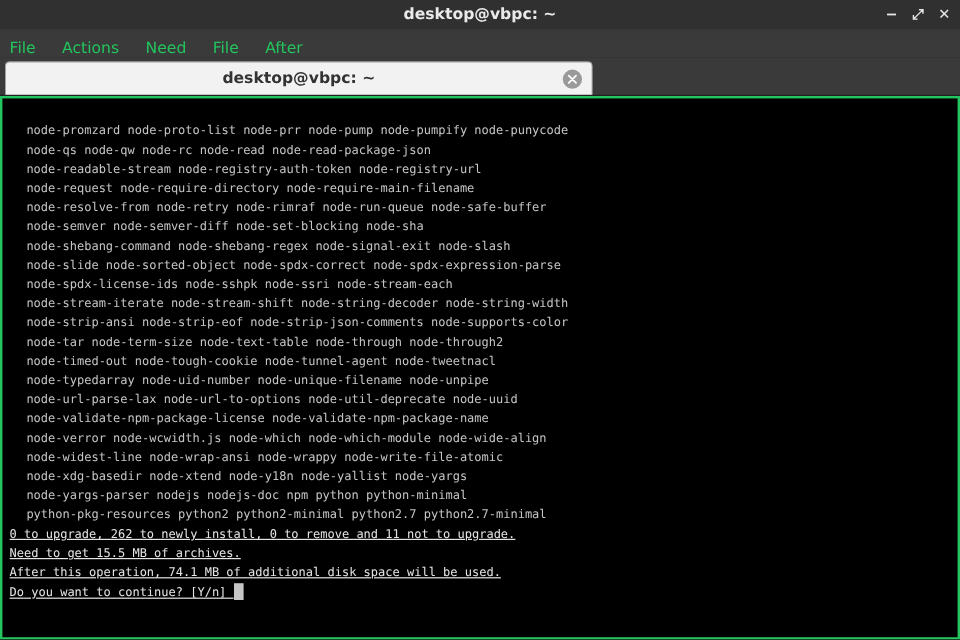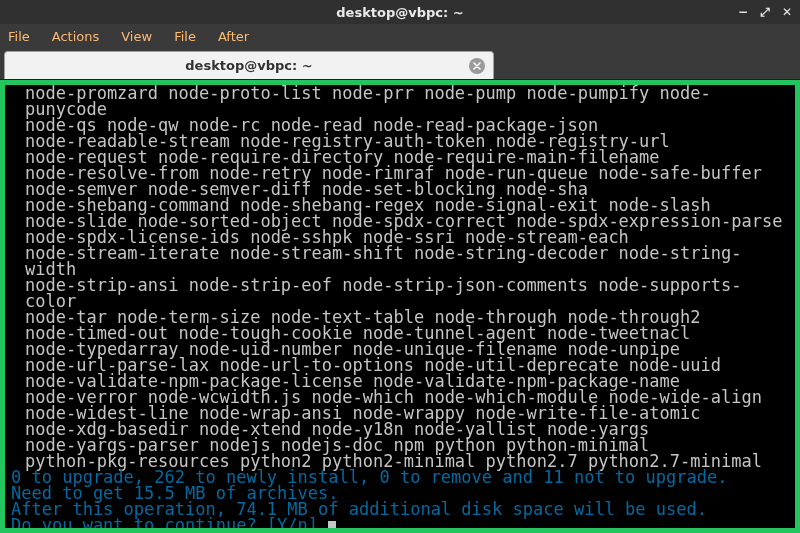--- a/index.html
+++ b/index.html
@@ -36,24 +36,24 @@
     align-items: center; justify-content: center;
     color: #e8e8e8;
     font-size: 12px;
     line-height: 1;
     cursor: pointer;
   }
   .menubar {
     height: 24px;
     background: #3a3a3a;
     display: flex;
-    align-items: center;
+    align-items: flex-end;
     padding: 0 8px;
     gap: 22px;
-    color: #fdba74;
+    color: #22c55e;
     font-size: 13px;
   }
   .menubar span { cursor: pointer; }
   .tabbar {
     height: 32px;
     background: #3a3a3a;
     border-bottom: 1px solid #202020;
     display: flex;
     align-items: flex-end;
     padding-left: 4px;
@@ -83,31 +83,31 @@
     border-radius: 50%;
     background: #9a9a9a;
     display: flex; align-items: center; justify-content: center;
     cursor: pointer;
   }
   .tab-close svg { width: 8px; height: 8px; }
   .terminal {
     width: 100%;
     height: calc(533px - 24px - 24px - 32px);
     background: #000;
-    border: 5px solid #22c55e;
+    border: 2px solid #22c55e;
     color: #c5c5c5;
     font-family: "DejaVu Sans Mono", "Liberation Mono", "Courier New", monospace;
-    font-size: 17px;
+    font-size: 10px;
     line-height: 16px;
-    padding: 0 6px 0 6px;
+    padding: 20px 6px 0 6px;
     white-space: pre-wrap;
     overflow: hidden;
   }
   .pkg-line { padding-left: 14px; }
-  .sum-line { color: #0369a1; }
+  .sum-line { color: #e5e5e5; text-decoration: underline; }
   .cursor {
     display: inline-block;
     width: 8px; height: 14px;
     background: #c5c5c5;
     vertical-align: text-bottom;
   }
 </style>
 </head>
 <body>
 
@@ -116,21 +116,21 @@
   <div class="title-controls">
     <span>−</span>
     <span>⤢</span>
     <span>✕</span>
   </div>
 </div>
 
 <div class="menubar">
   <span>File</span>
   <span>Actions</span>
-  <span>View</span>
+  <span>Need</span>
   <span>File</span>
   <span>After</span>
 </div>
 
 <div class="tabbar">
   <div class="tab">
     <span>desktop@vbpc: ~</span>
     <span class="tab-close">
       <svg viewBox="0 0 8 8">
           <path d="M1 1 L7 7 M7 1 L1 7" stroke="#fff" stroke-width="1.5" stroke-linecap="round"></path>

